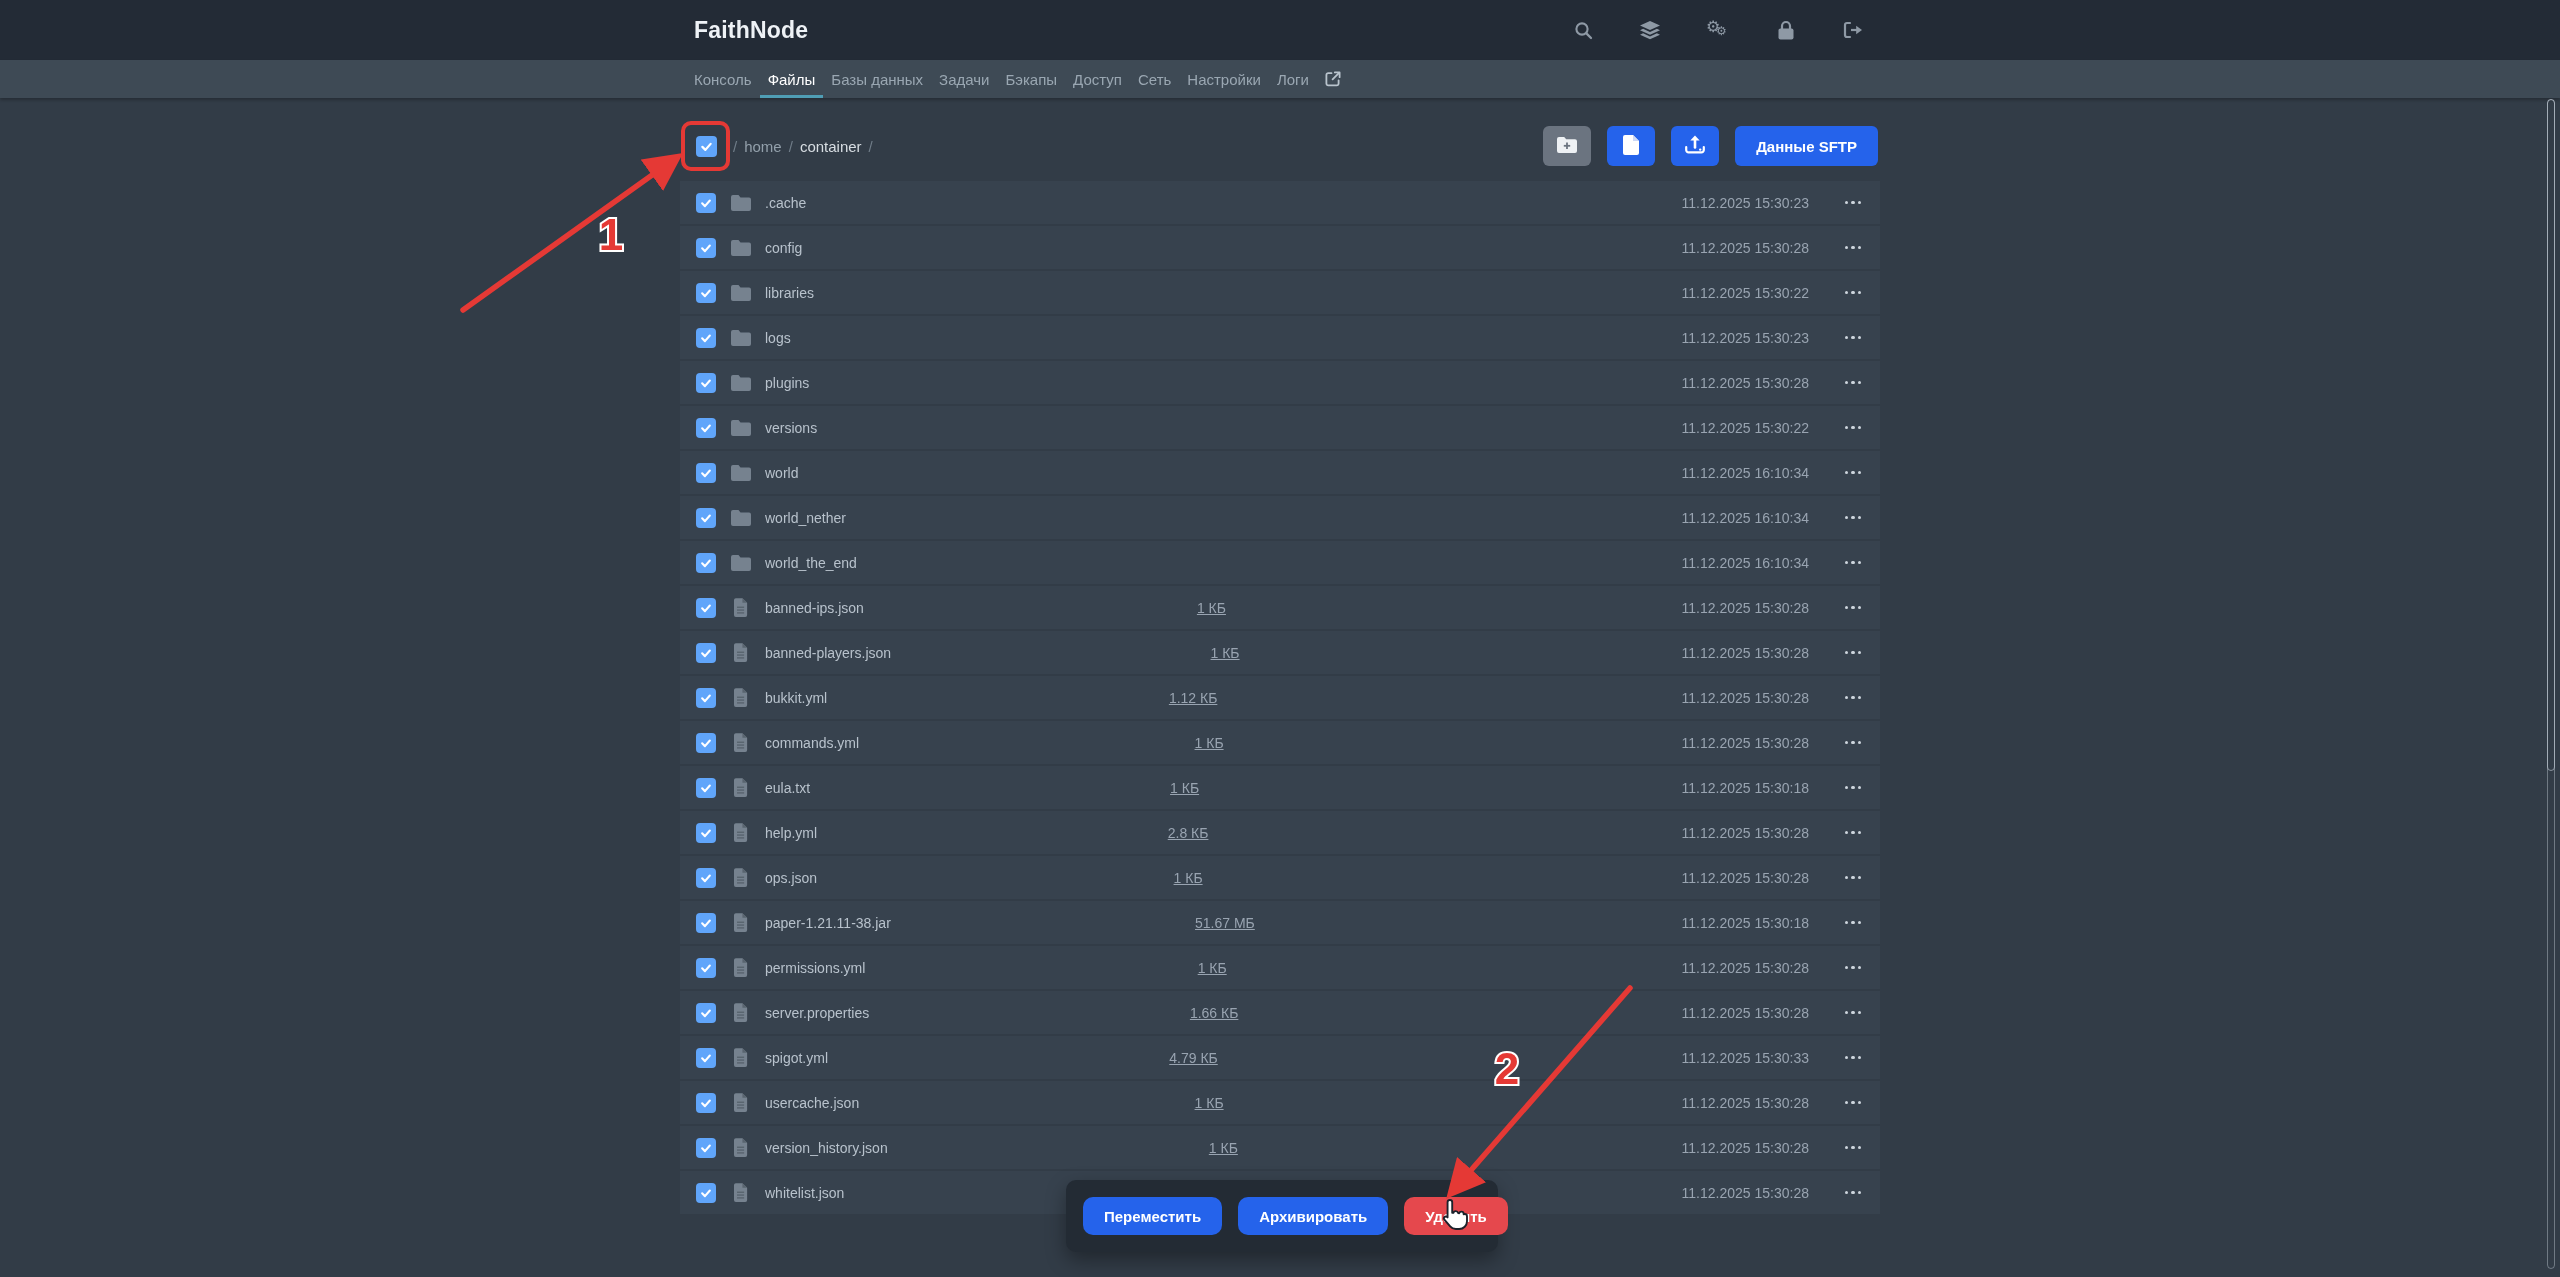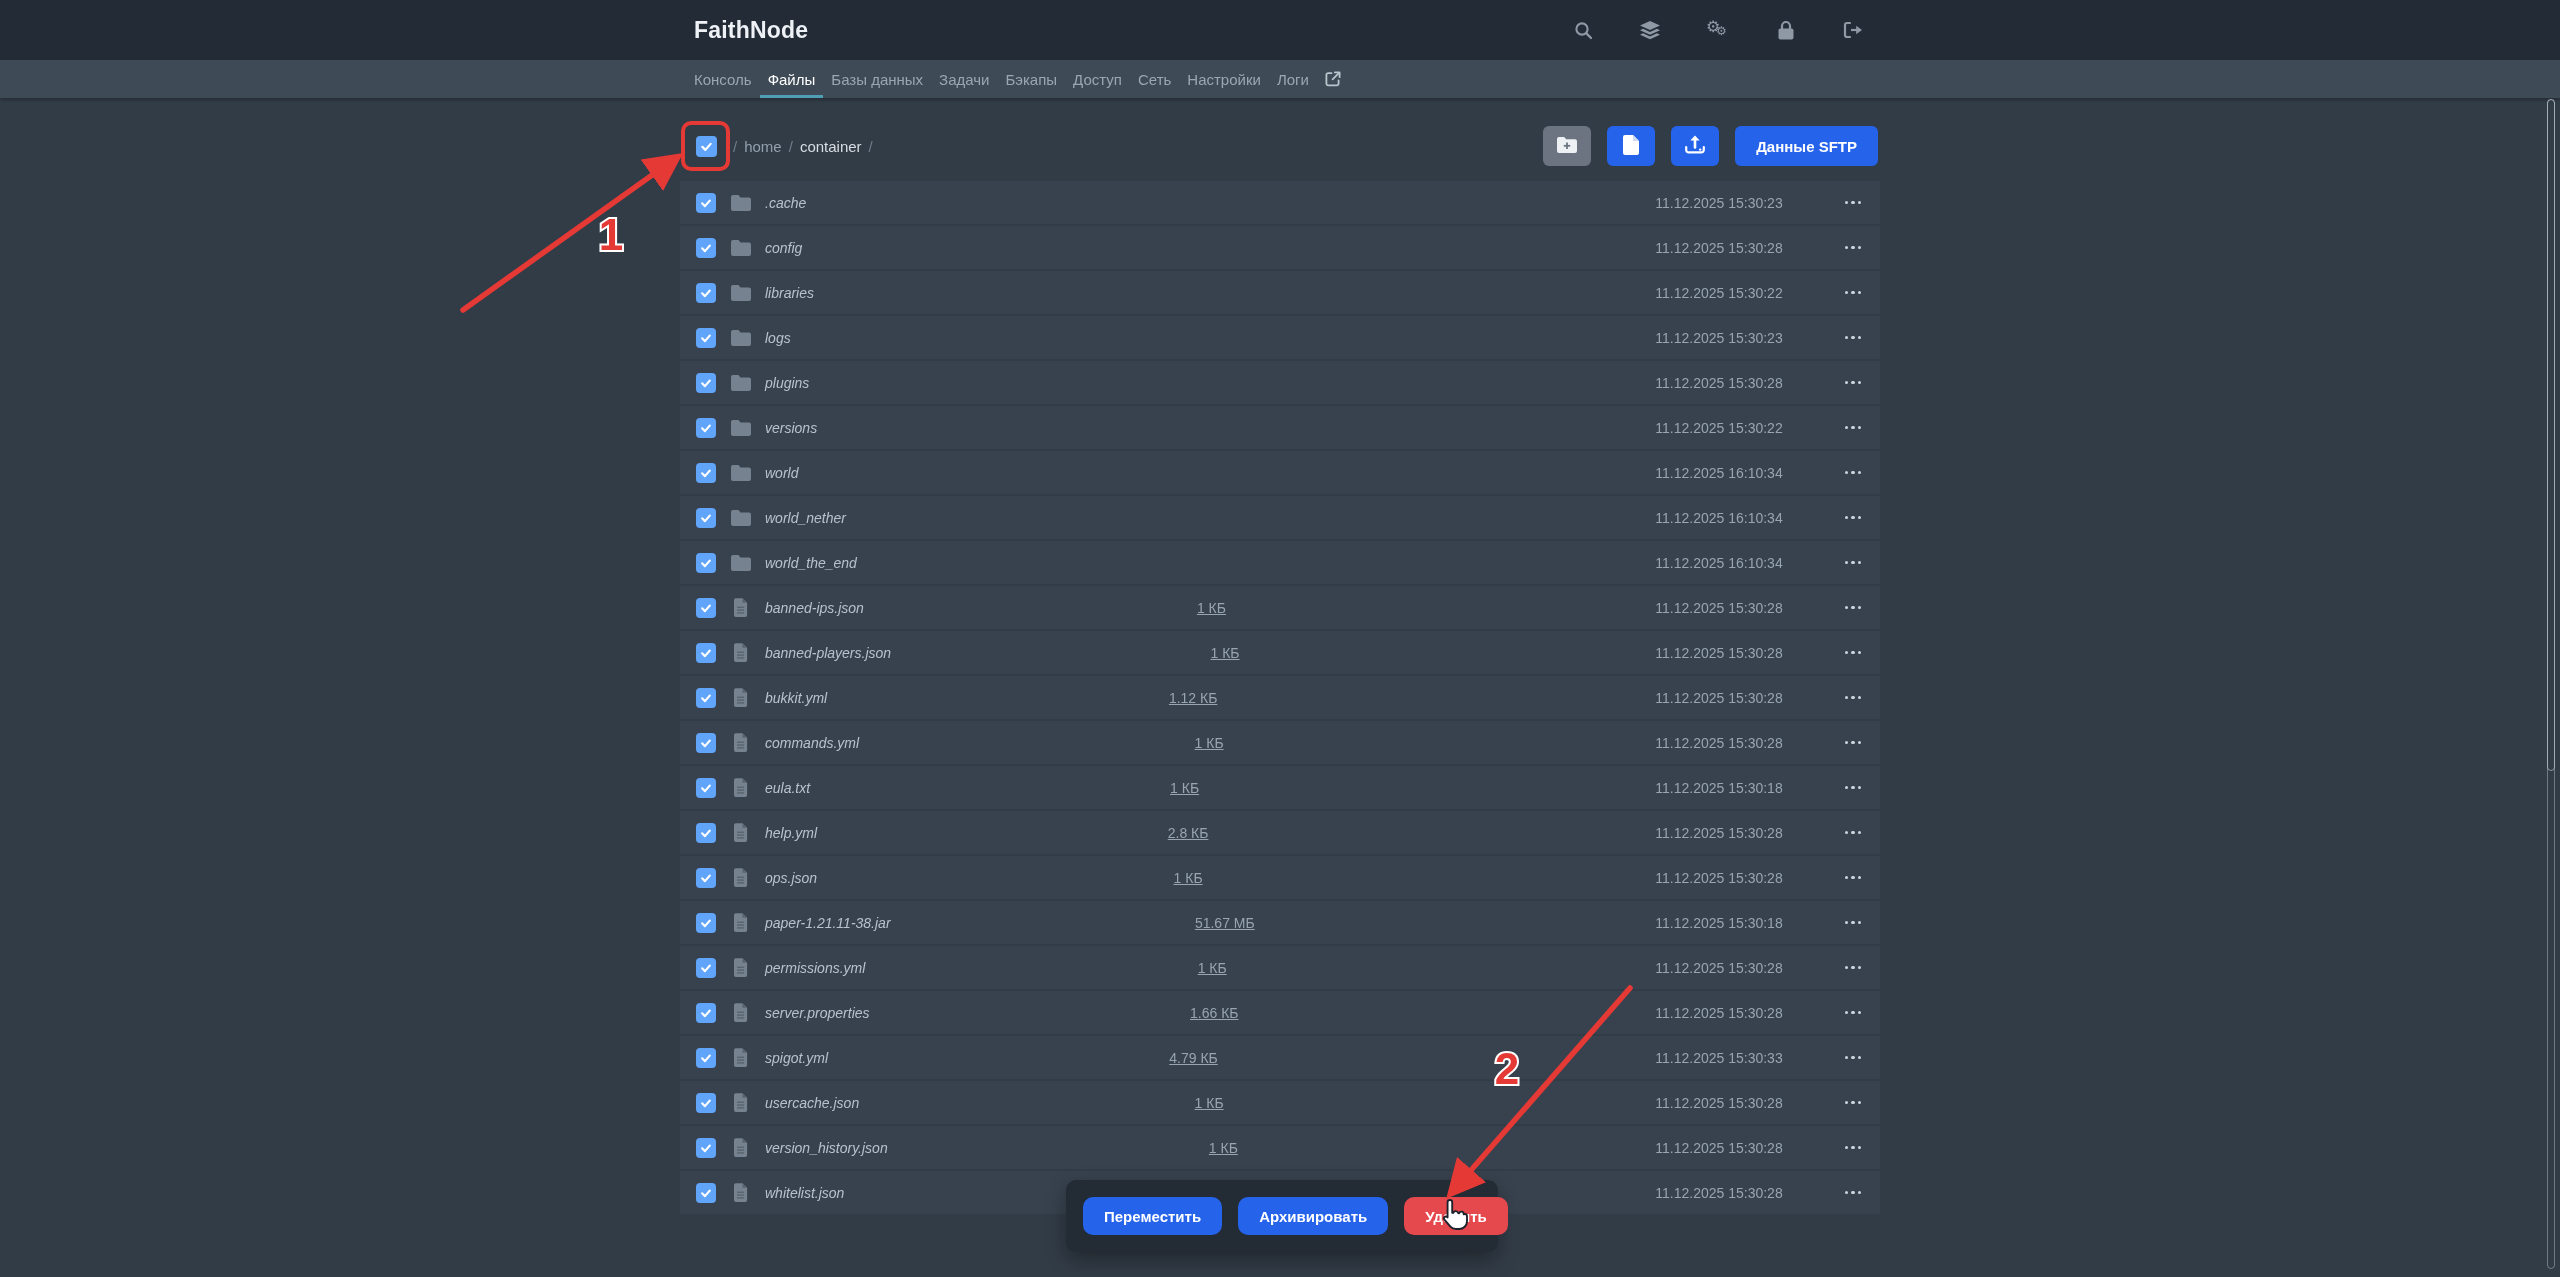--- a/index.html
+++ b/index.html
@@ -57,23 +57,23 @@
   .btn-icon{width:48px;}
   .btn-blue{background:var(--accent-blue);color:#fff;}
   .btn-gray{background:#6b7480;color:#f0f2f5;}
   .btn-sftp{background:var(--accent-blue);color:#fff;font-size:15px;font-weight:bold;padding:0 21px;}
 
   
   .filelist{margin-top:14px;}
   .row{height:43px;background:var(--row-bg);display:flex;align-items:center;padding-left:16px;padding-right:7px;margin-bottom:2px;cursor:pointer;}
   .row .checkbox{width:20px;height:20px;margin-right:14px;}
   .row-glyph{width:22px;margin-right:13px;display:flex;align-items:center;justify-content:center;color:var(--glyph-gray);}
-  .row-name{font-size:14px;color:var(--txt-main);white-space:nowrap;font-style:italic;}
+  .row-name{font-size:14px;color:var(--txt-main);white-space:nowrap;}
   .row-size{flex:1;text-align:center;font-size:14px;color:var(--txt-dim);padding-right:70px;text-decoration:underline;}
-  .row-date{width:180px;text-align:center;font-size:14px;color:var(--txt-dim);white-space:nowrap;}
+  .row-date{width:180px;text-align:right;font-size:14px;color:var(--txt-dim);white-space:nowrap;}
   .row-menu{width:64px;display:flex;justify-content:flex-end;padding-right:12px;gap:3px;align-items:center;height:100%;}
   .row-menu i{width:3.5px;height:3.5px;border-radius:50%;background:#cdd5dd;display:block;}
 
   
   .selection-bar{position:absolute;left:1066px;top:1180px;width:432px;height:72px;background:#232b34;border-radius:10px;display:flex;align-items:center;gap:16px;padding:0 17px;box-shadow:0 8px 20px rgba(0,0,0,.35);}
   .sel-btn{height:38px;border:none;border-radius:10px;font-family:"Liberation Sans",sans-serif;font-size:15px;font-weight:bold;color:#fff;padding:0 21px;cursor:pointer;white-space:nowrap;}
   .sel-blue{background:var(--accent-blue);}
   .sel-red{background:var(--danger-red);}
 
   

